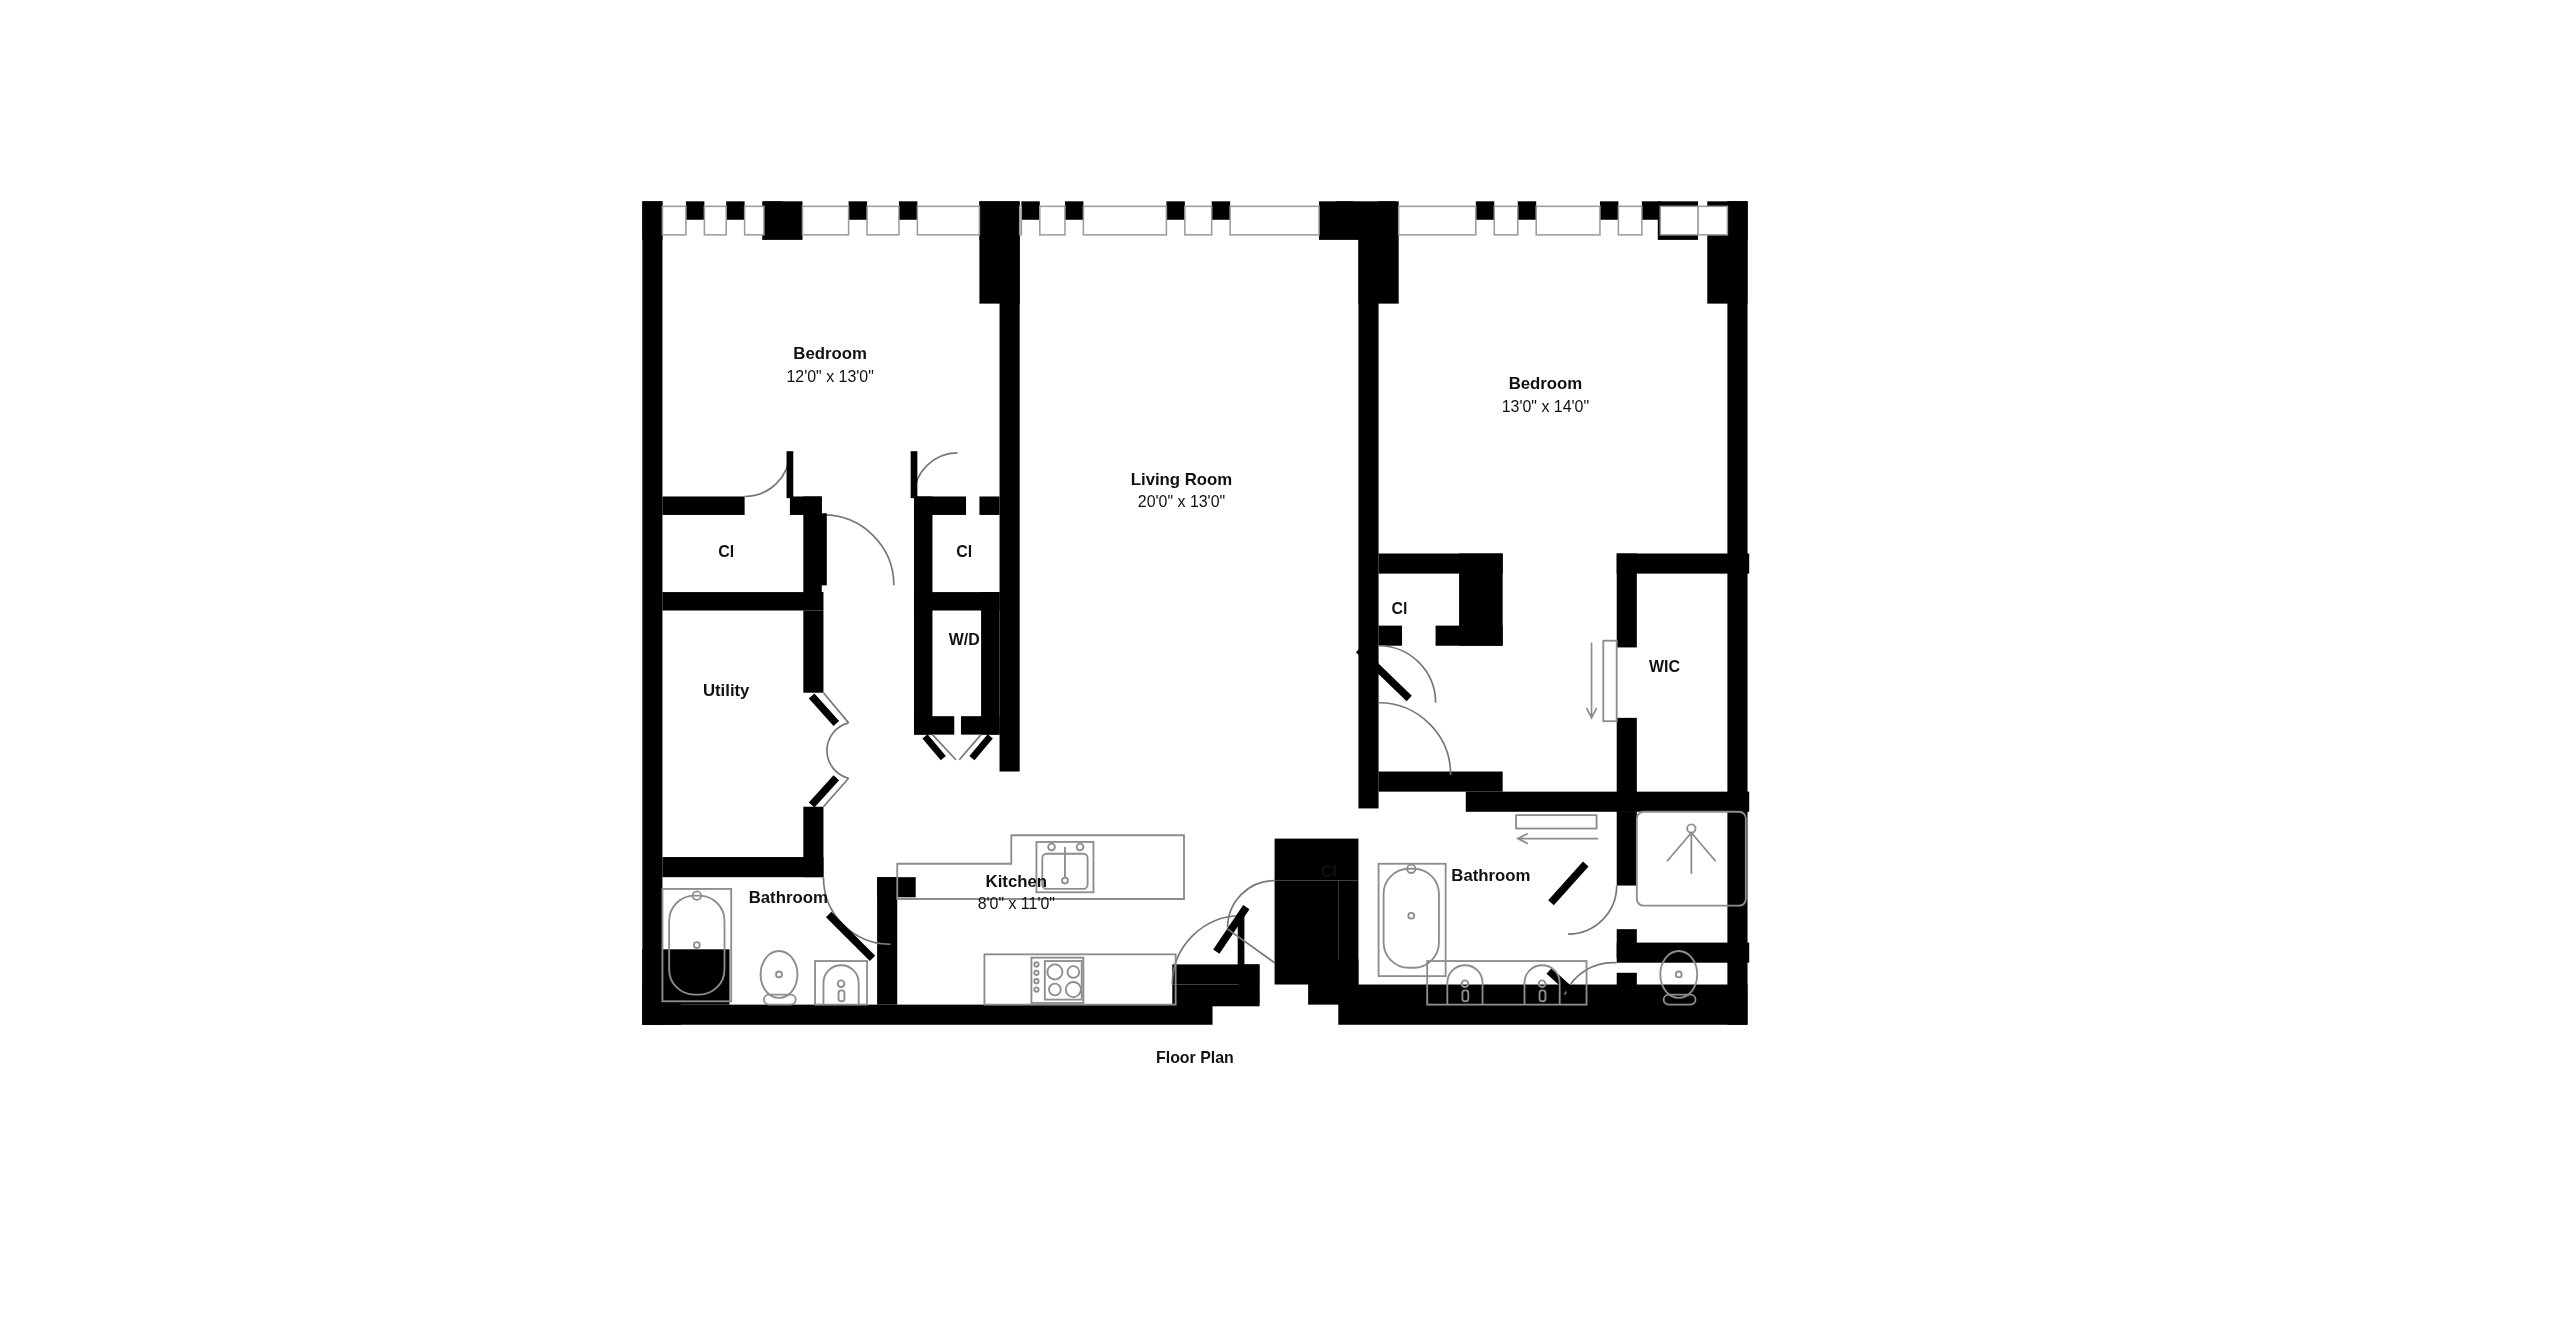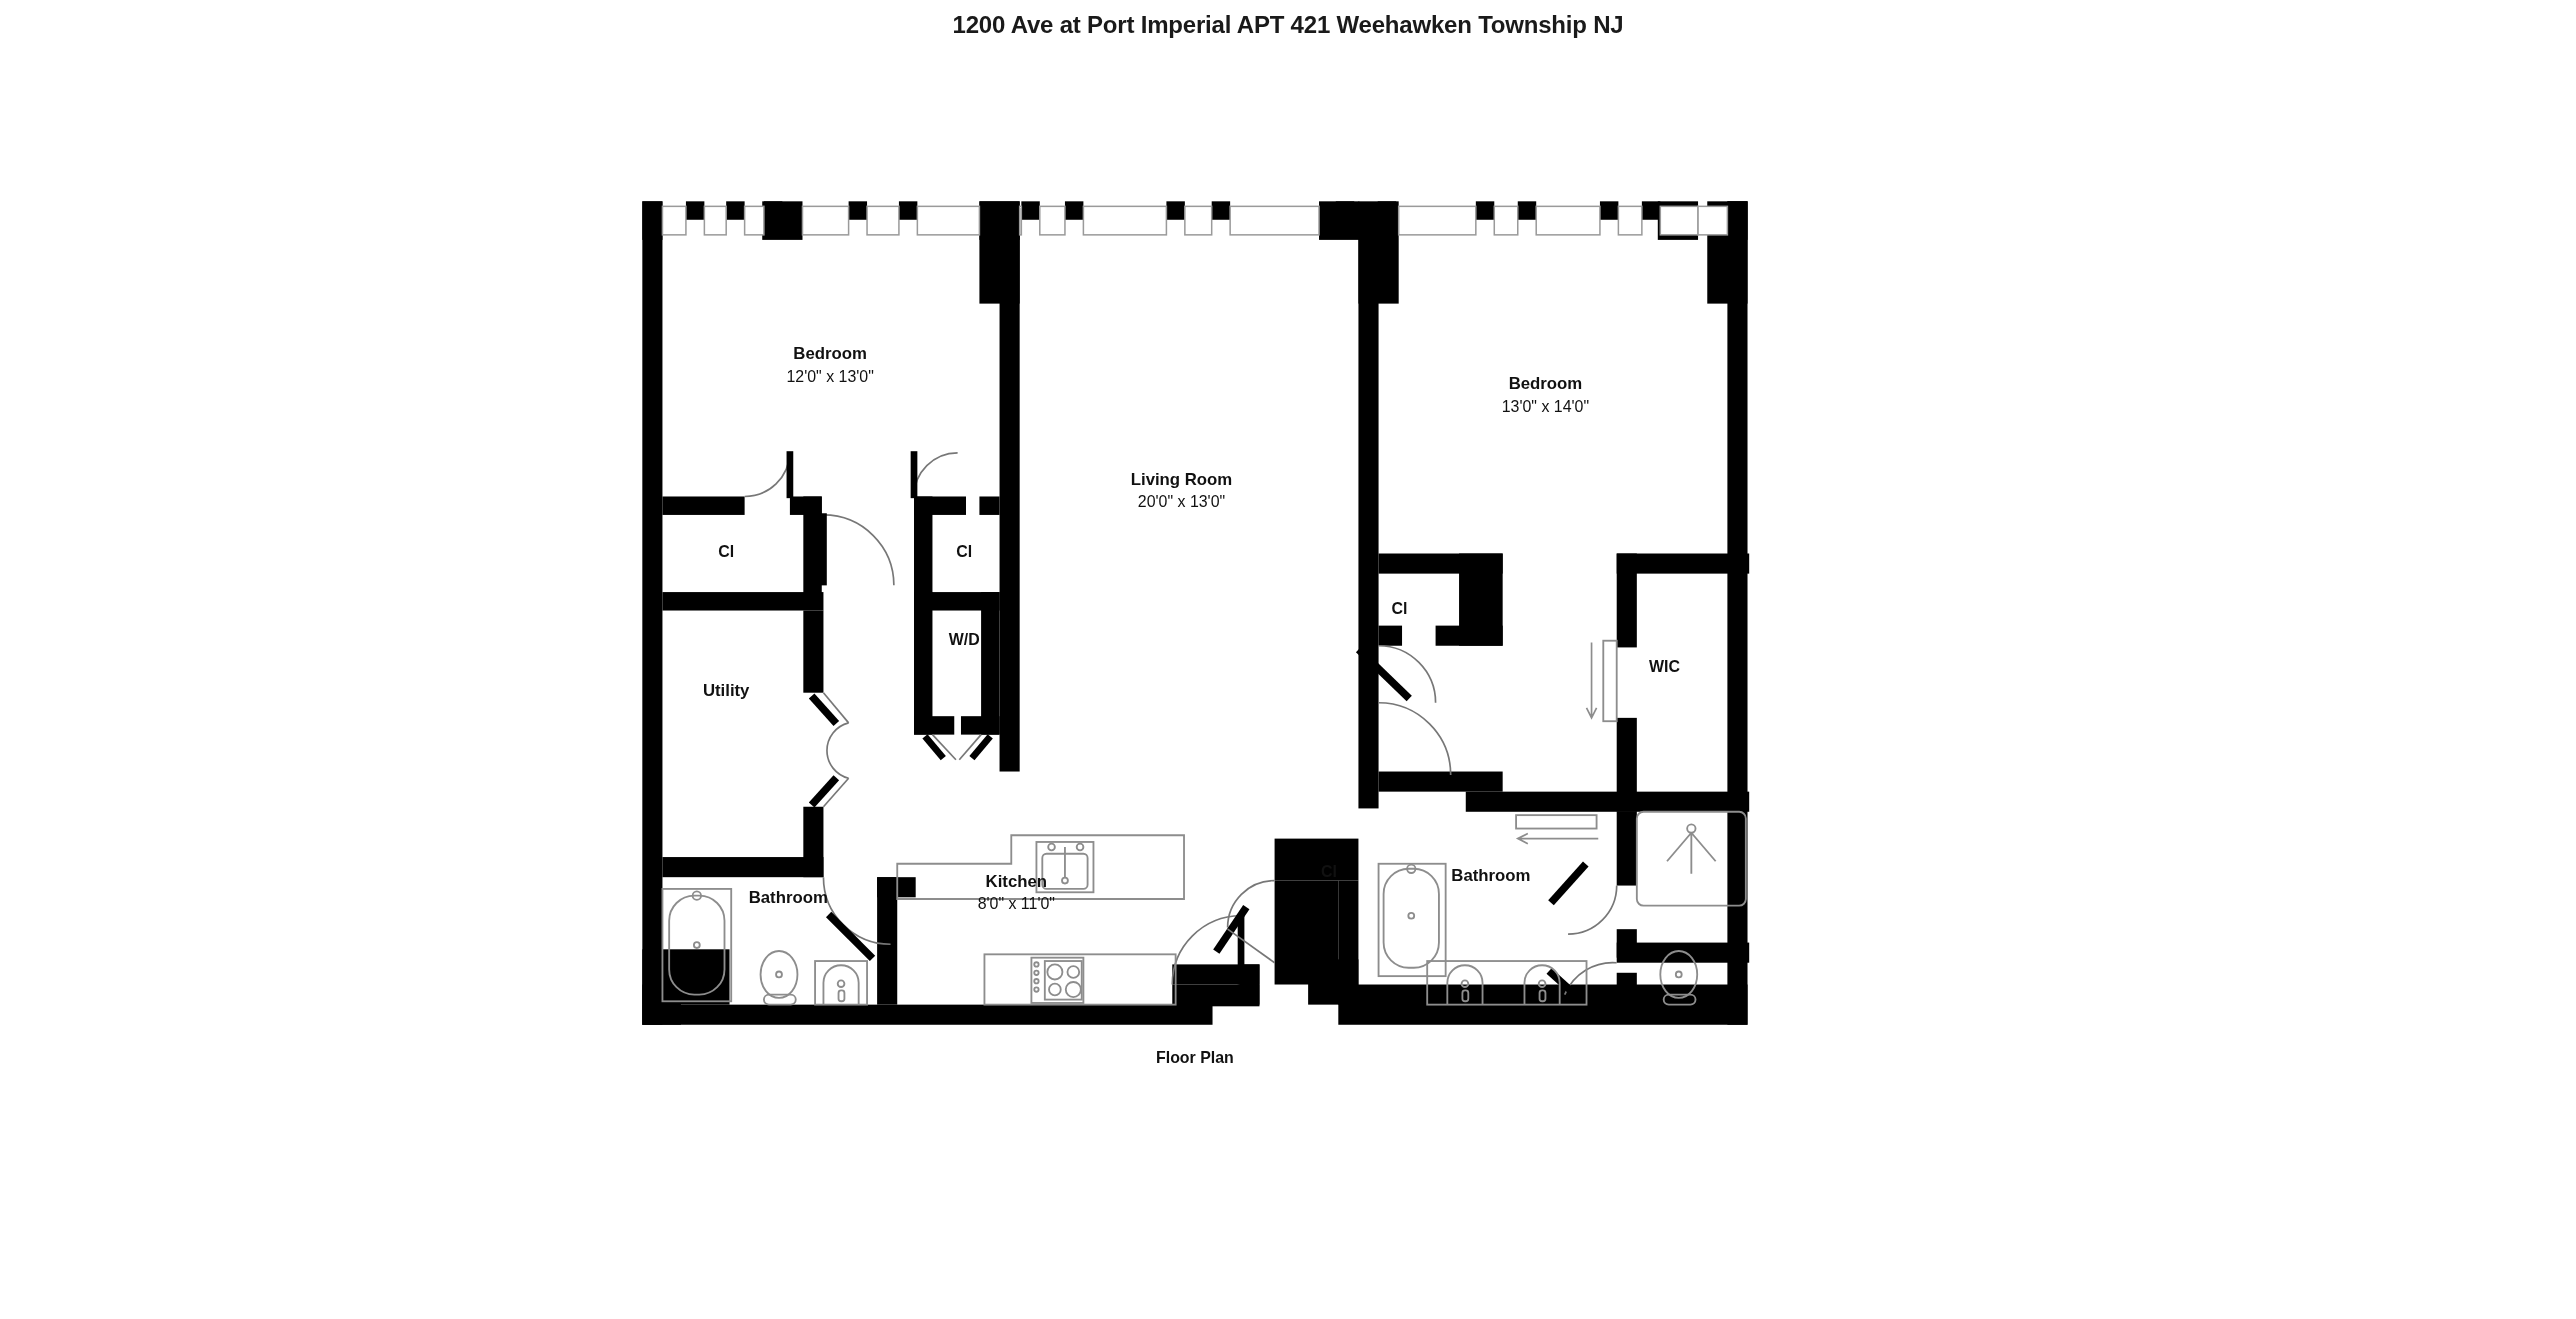--- a/index.html
+++ b/index.html
@@ -114,23 +114,20 @@
     fill: #111111;
     text-anchor: middle;
     dominant-baseline: middle;
   }
 </style>
 </head>
 <body>
 
 <div id="page-root">
 
-  <div class="title-bar">
-    <div class="title-text">1200 Ave at Port Imperial APT 421 Weehawken Township NJ</div>
-  </div>
 
   <div class="plan-wrap">
     <svg class="plan" viewBox="0 0 3072 1574" xmlns="http://www.w3.org/2000/svg">
 
       <g>
 
         <rect class="wall" x="766" y="240" width="24" height="982"></rect>
 
         <rect class="wall" x="766" y="1174" width="46" height="48"></rect>
         <rect class="wall" x="766" y="1198" width="680" height="24"></rect>

